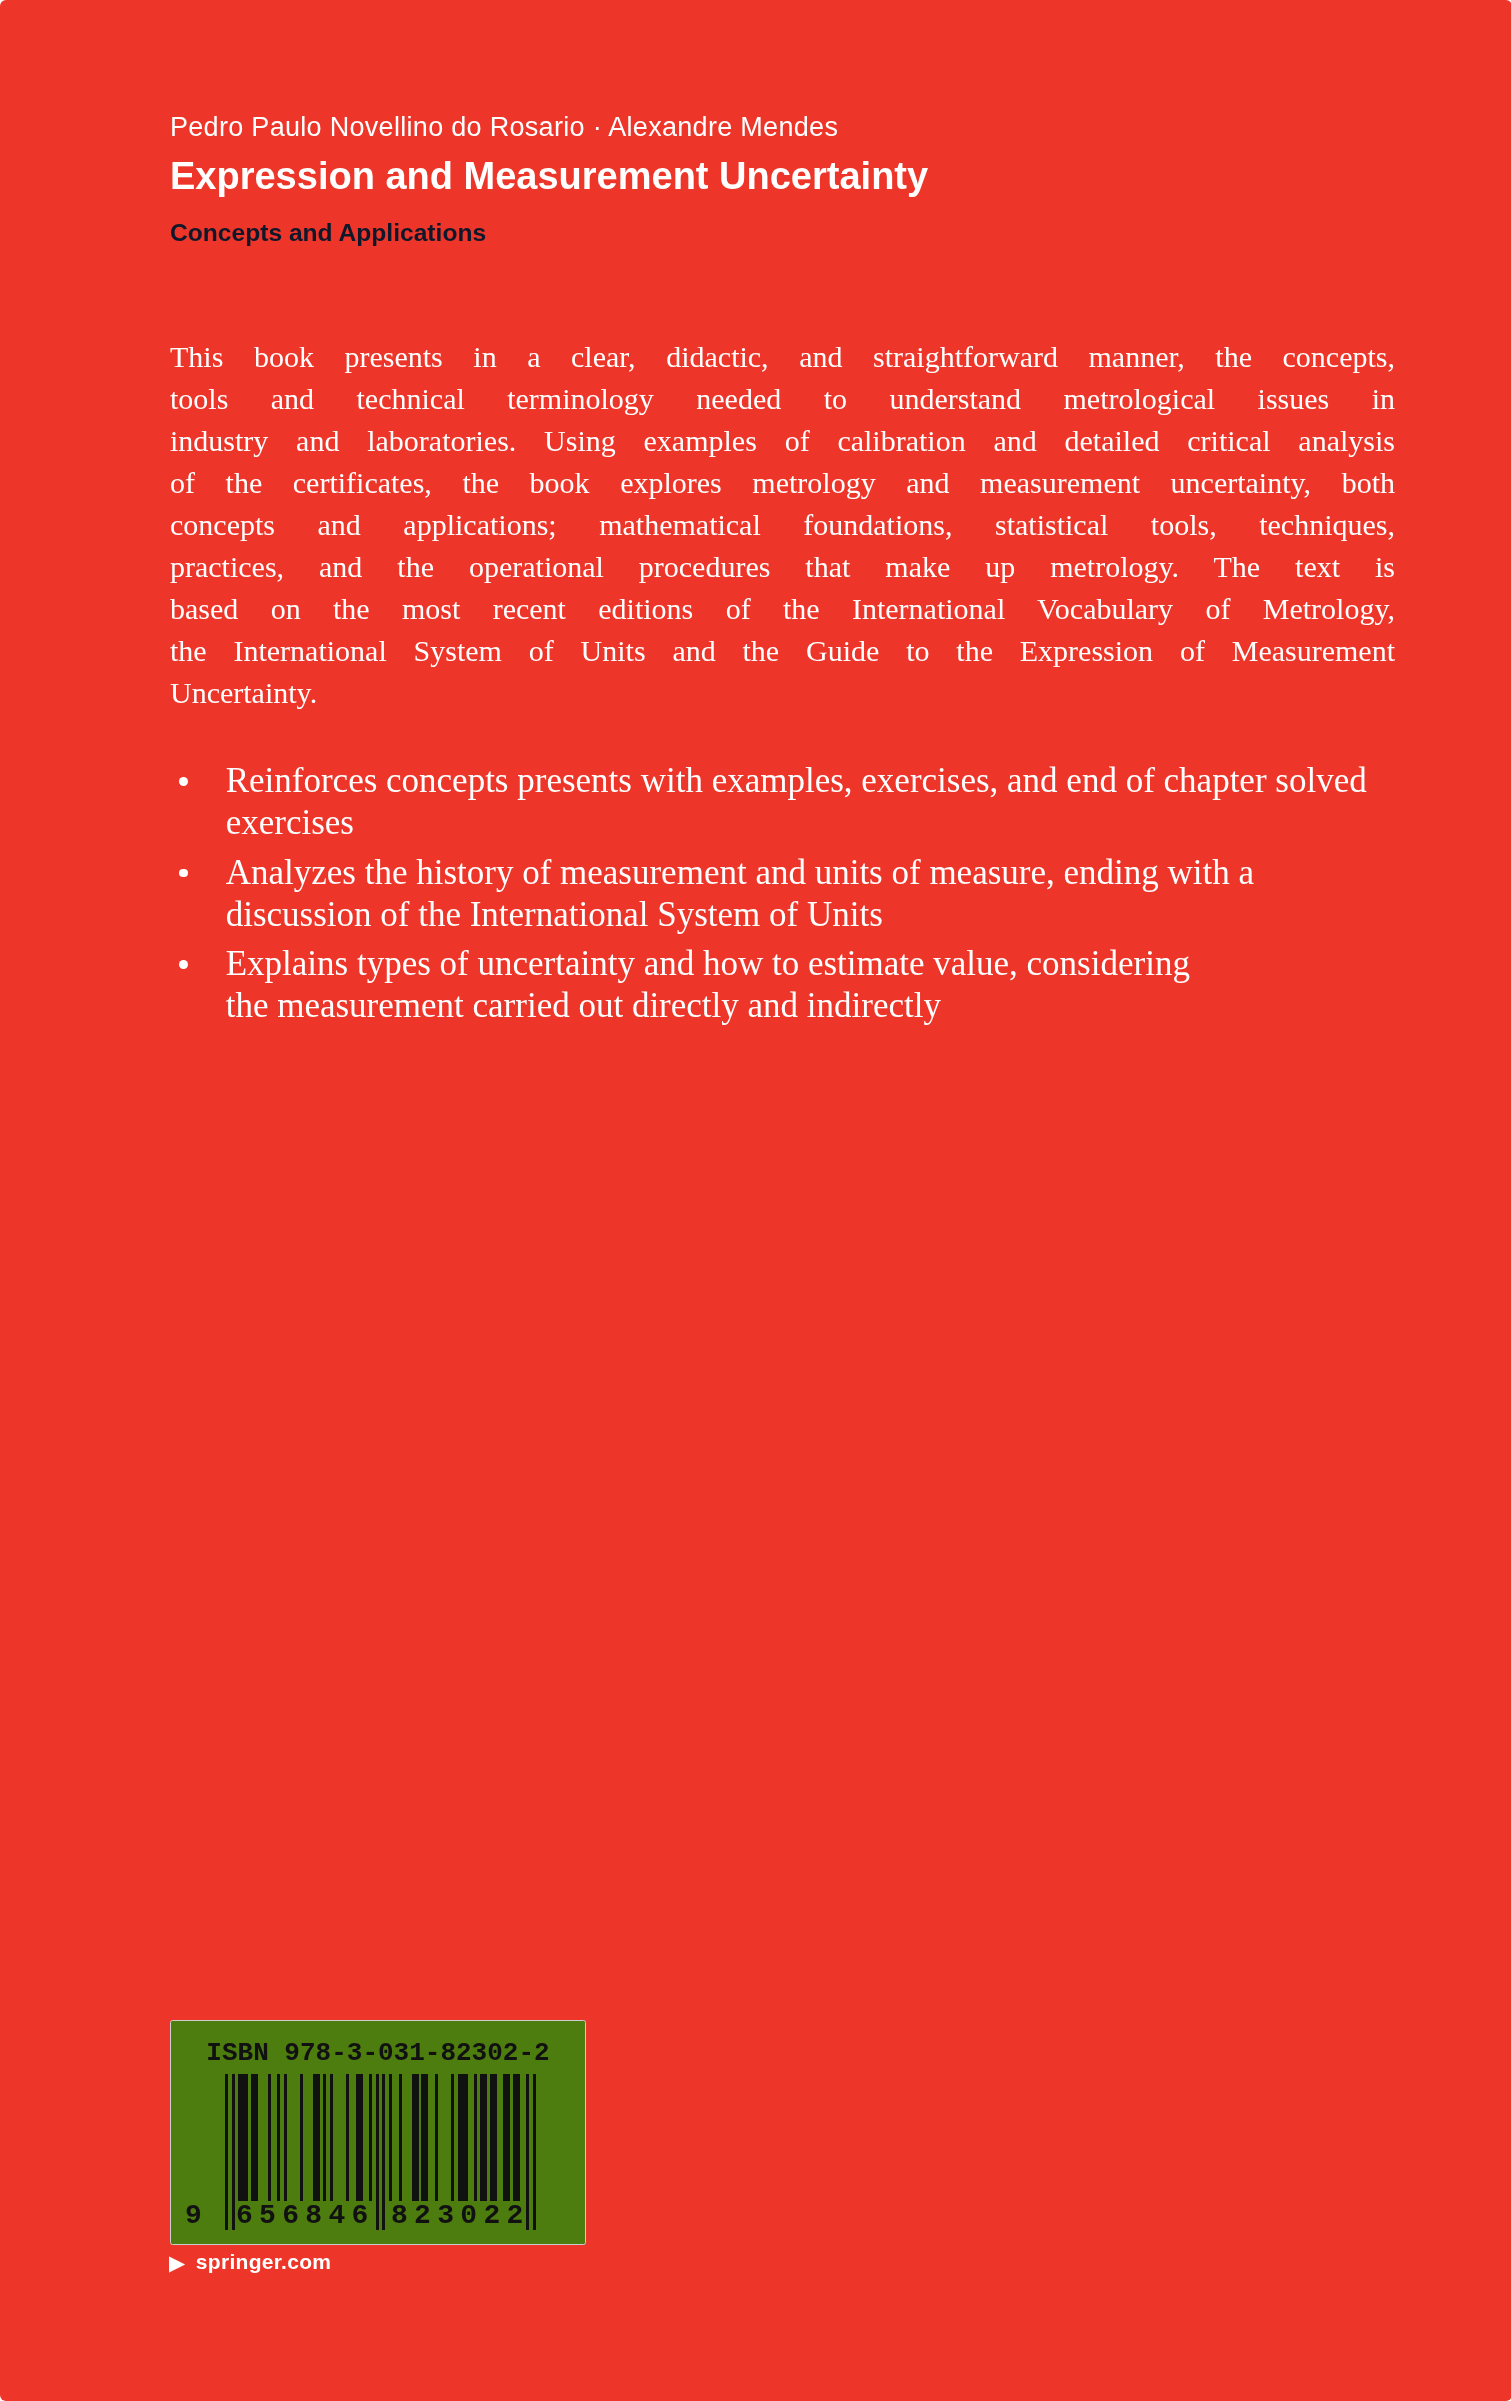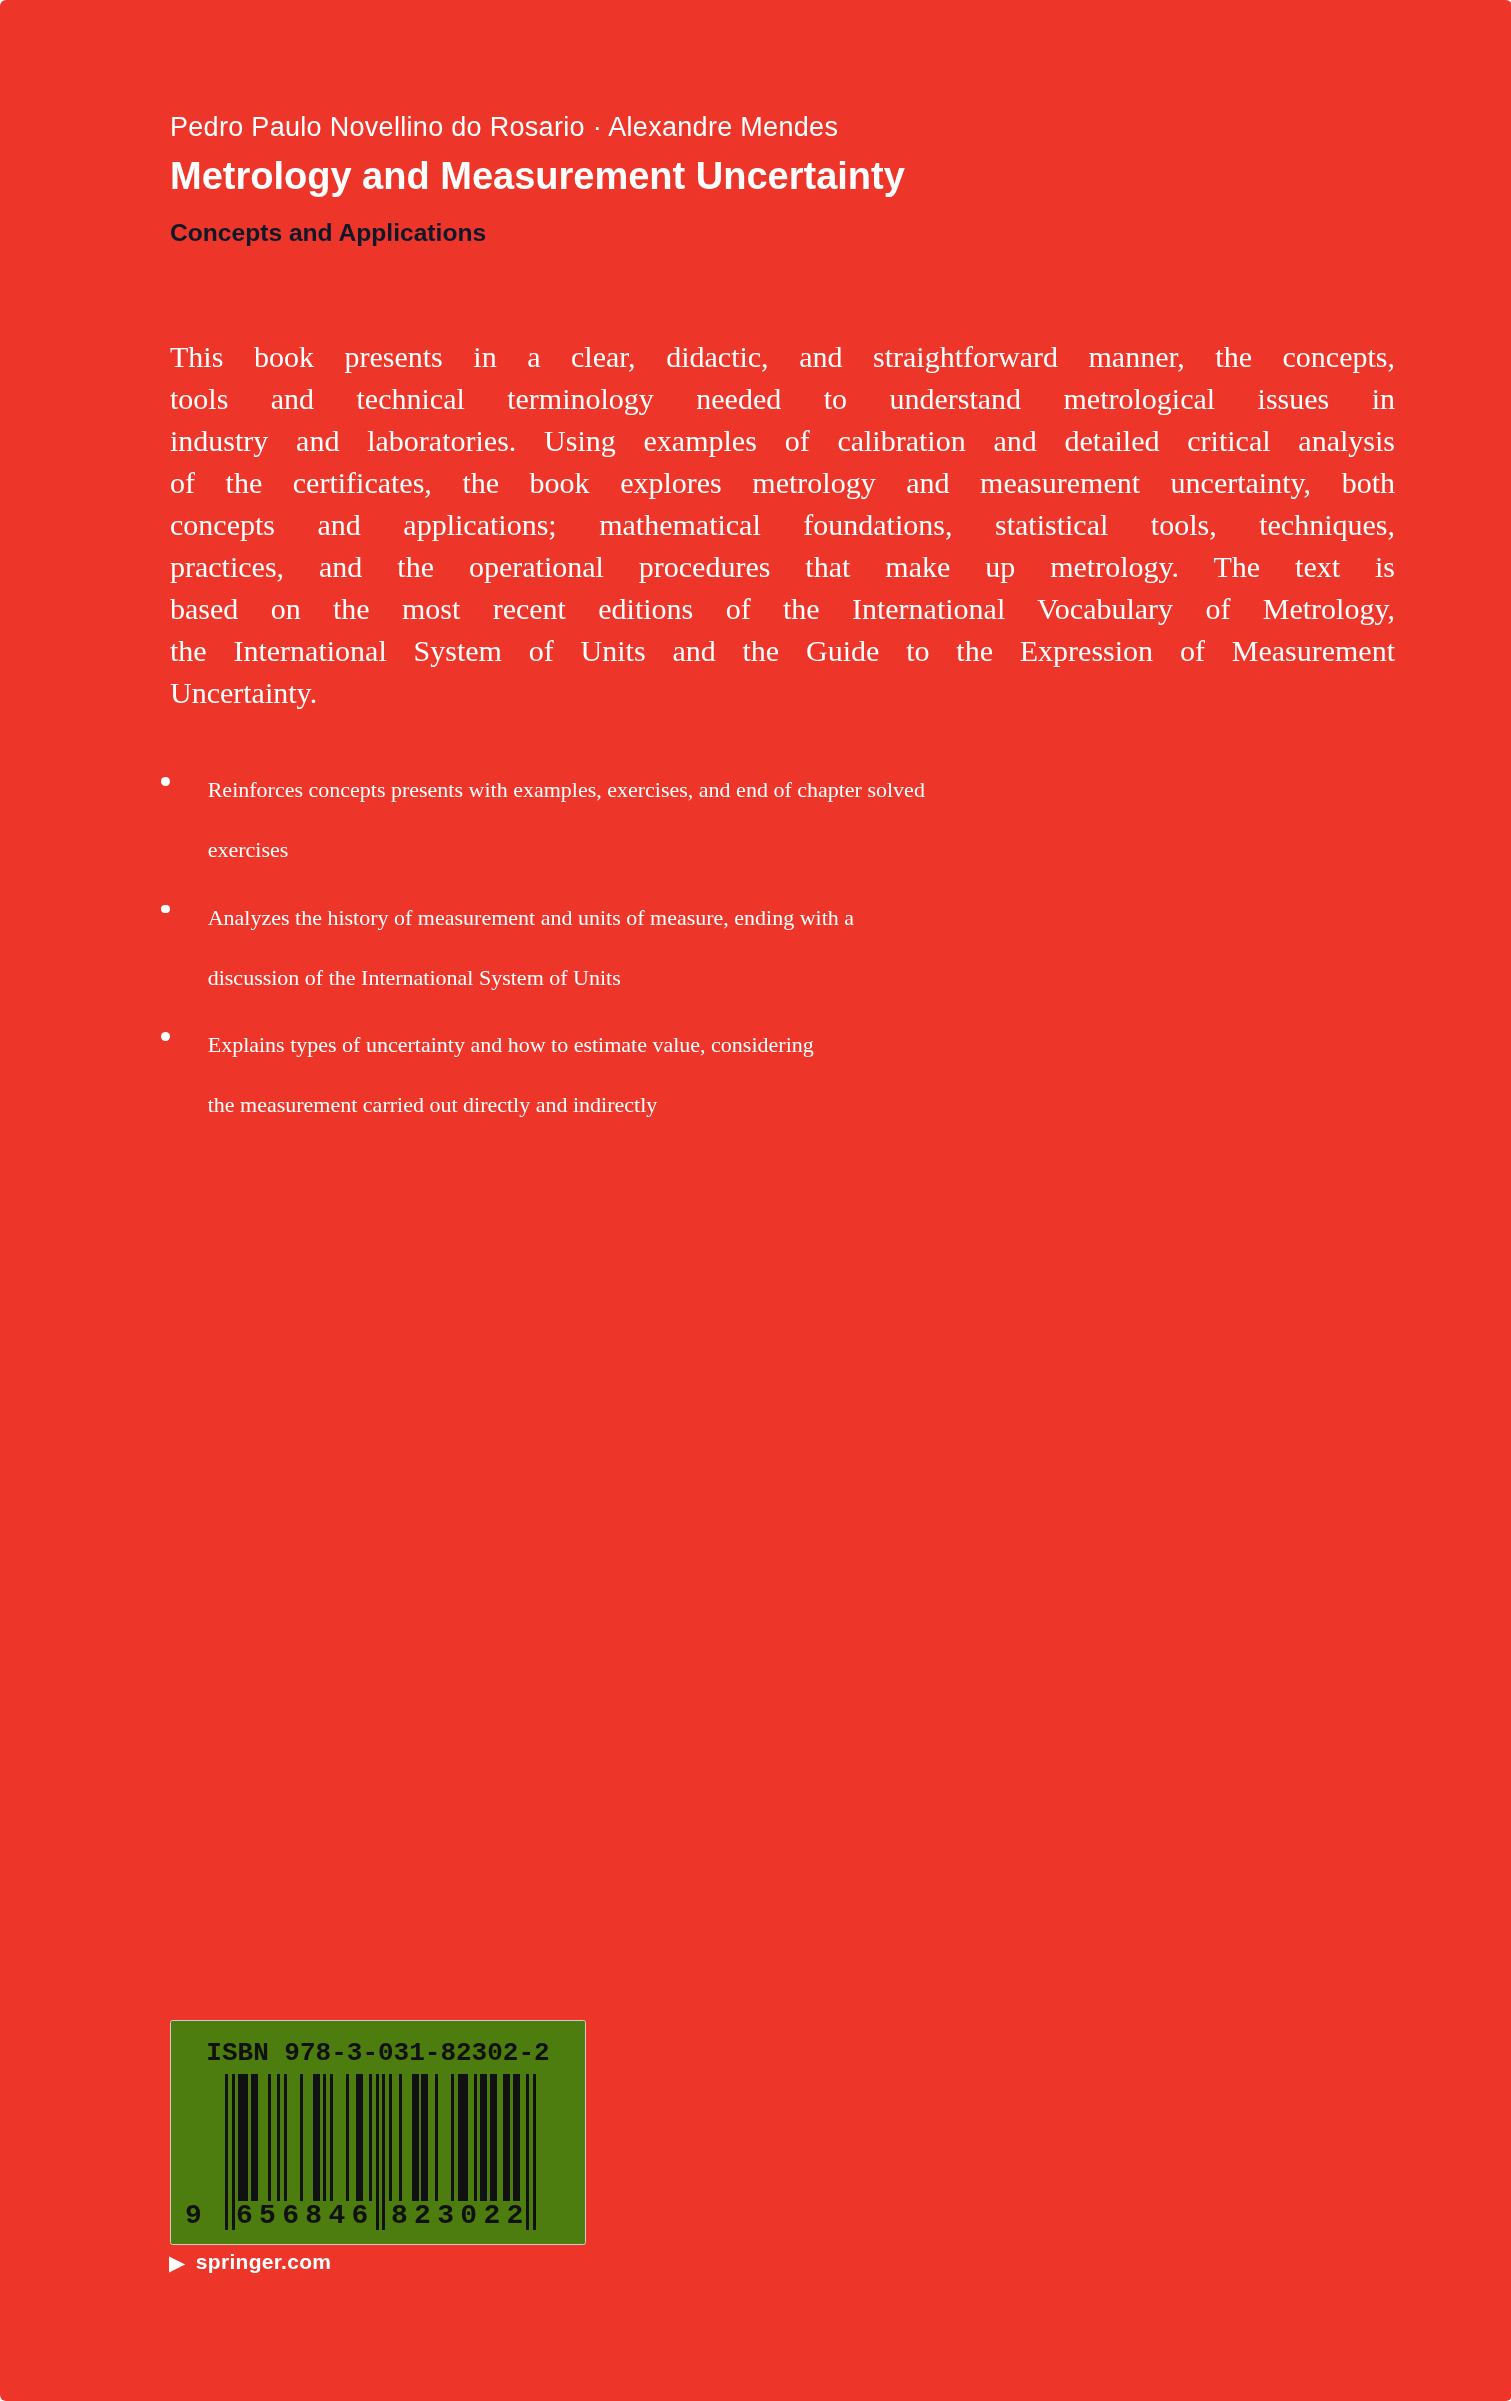--- a/index.html
+++ b/index.html
@@ -12,23 +12,23 @@
   .title{position:absolute;left:170px;top:155px;font-size:38px;font-weight:bold;color:#fff;white-space:nowrap}
   .subtitle{position:absolute;left:170px;top:219px;font-size:24.6px;font-weight:bold;color:#0f172a;white-space:nowrap}
   .description{
     position:absolute;left:170px;top:336px;width:1225px;
     font-family:"Liberation Serif","DejaVu Serif",serif;
     font-size:30px;line-height:42px;color:#ffffff;
   }
   .desc-line{text-align:justify}
   .desc-line.just{text-align-last:justify}
   .highlights{
-    position:absolute;left:159px;top:760px;width:1253px;
+    position:absolute;left:177px;top:760px;width:1253px;
     font-family:"Liberation Serif","DejaVu Serif",serif;
-    font-size:22px;line-height:60px;color:#fff;
+    font-size:35px;line-height:42px;color:#fff;
   }
   .bullet-row{display:flex;align-items:flex-start;margin-bottom:7.6px}
   .bullet-dot{flex:0 0 8.8px;width:8.8px;height:8.8px;border-radius:50%;background:#fff;margin:17px 38px 0 1.9px}
   .bullet-text{white-space:pre-line}
   .isbn-box{
     position:absolute;left:170px;top:2020px;width:416px;height:225px;
     background:#4d7c0f;border:1.9px solid #cdcdcd;border-radius:2.5px;box-sizing:border-box;
   }
   .isbn-label{
     position:absolute;left:0;right:0;top:17px;text-align:center;
@@ -48,21 +48,21 @@
   .springer{position:absolute;left:169px;top:2250px;display:flex;align-items:center;color:#fff}
   .arrow{font-size:21px;margin-right:10.7px;line-height:1}
   .url{font-size:21px;font-weight:bold;letter-spacing:0.3px}
 </style>
 </head>
 <body>
 
 <div class="cover">
 
   <div class="authors">Pedro Paulo Novellino do Rosario · Alexandre Mendes</div>
-  <div class="title">Metrology and Measurement Uncertainty</div>
+  <div class="title">Expression and Measurement Uncertainty</div>
   <div class="subtitle">Concepts and Applications</div>
 
   <div class="description">
       <div class="desc-line just">This book presents in a clear, didactic, and straightforward manner, the concepts,</div>
       <div class="desc-line just">tools and technical terminology needed to understand metrological issues in</div>
       <div class="desc-line just">industry and laboratories. Using examples of calibration and detailed critical analysis</div>
       <div class="desc-line just">of the certificates, the book explores metrology and measurement uncertainty, both</div>
       <div class="desc-line just">concepts and applications; mathematical foundations, statistical tools, techniques,</div>
       <div class="desc-line just">practices, and the operational procedures that make up metrology. The text is</div>
       <div class="desc-line just">based on the most recent editions of the International Vocabulary of Metrology,</div>

